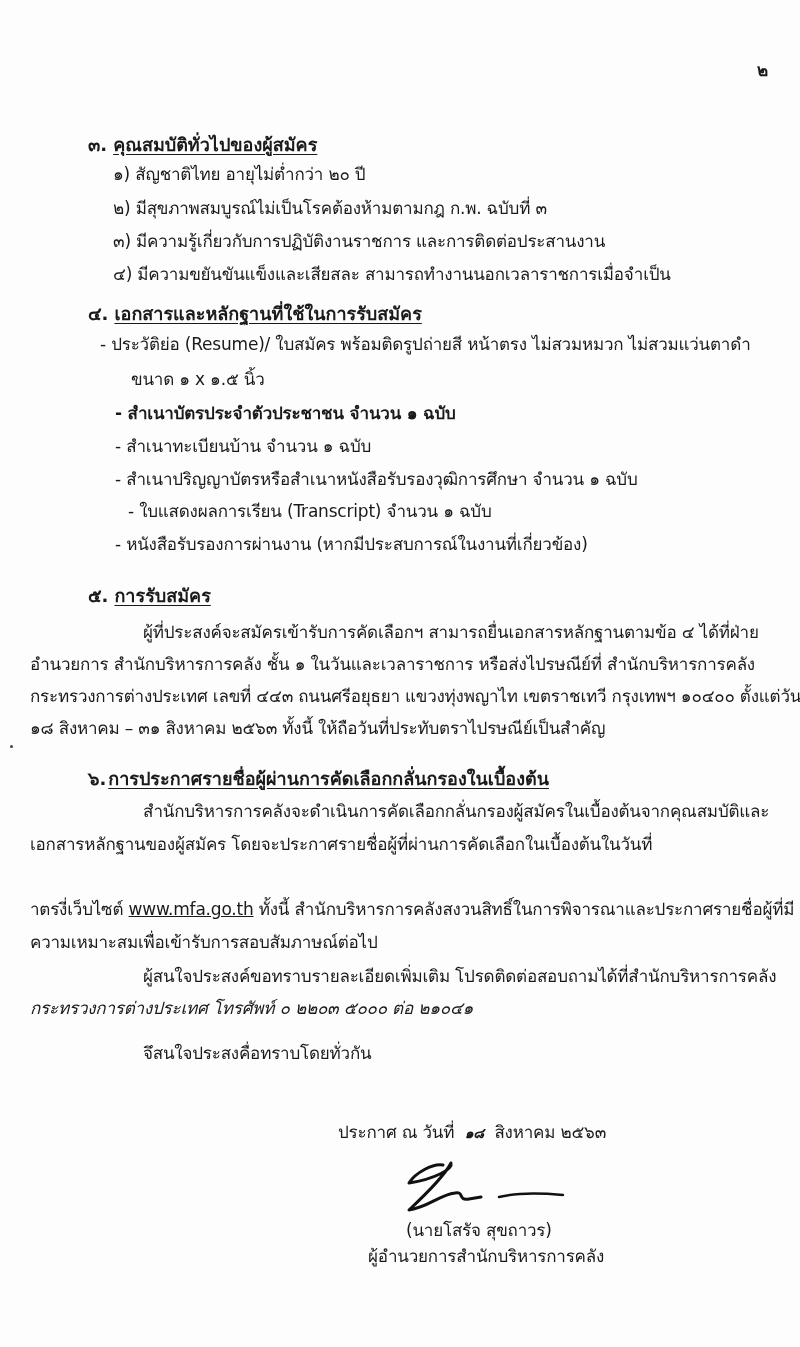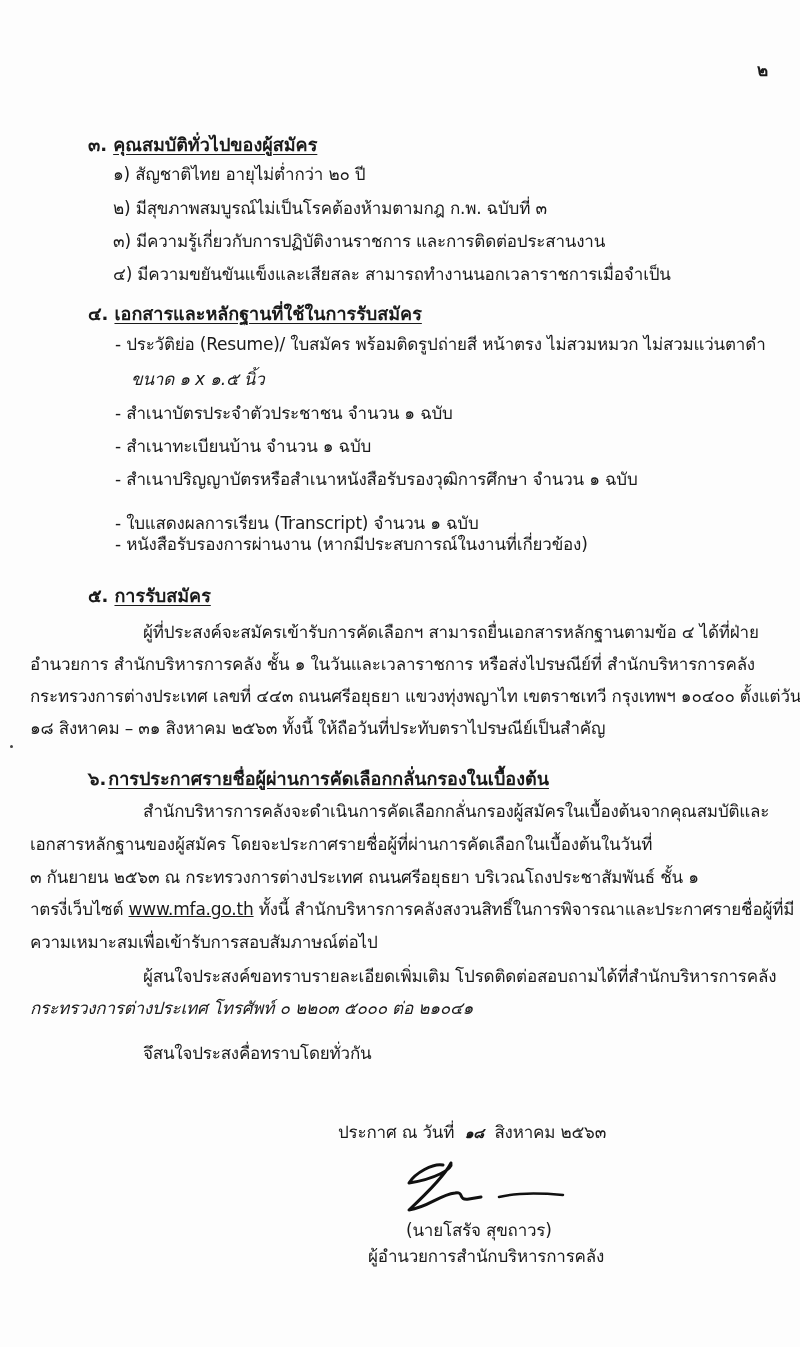--- a/index.html
+++ b/index.html
@@ -28,44 +28,43 @@
     <span class="num">๓.</span><span>คุณสมบัติทั่วไปของผู้สมัคร</span>
   </div>
   <div class="abs txt" style="left:113px; top:166px;">๑)  สัญชาติไทย อายุไม่ต่ำกว่า ๒๐ ปี</div>
   <div class="abs txt" style="left:113px; top:200px;">๒)  มีสุขภาพสมบูรณ์ไม่เป็นโรคต้องห้ามตามกฎ ก.พ. ฉบับที่ ๓</div>
   <div class="abs txt" style="left:113px; top:233px;">๓)  มีความรู้เกี่ยวกับการปฏิบัติงานราชการ และการติดต่อประสานงาน</div>
   <div class="abs txt" style="left:113px; top:266px;">๔)  มีความขยันขันแข็งและเสียสละ สามารถทำงานนอกเวลาราชการเมื่อจำเป็น</div>
 
   <div class="abs hd" style="left:88px; top:305px;">
     <span class="num">๔.</span><span>เอกสารและหลักฐานที่ใช้ในการรับสมัคร</span>
   </div>
-  <div class="abs txt" style="left:115px; top:336px;">-  ประวัติย่อ (Resume)/ ใบสมัคร พร้อมติดรูปถ่ายสี หน้าตรง ไม่สวมหมวก ไม่สวมแว่นตาดำ</div>
-  <div class="abs txt" style="left:131px; top:371px;font-style:italic;">ขนาด ๑ x ๑.๕ นิ้ว</div>
-  <div class="abs txt" style="left:115px; top:405px;">-  สำเนาบัตรประจำตัวประชาชน จำนวน ๑ ฉบับ</div>
+  <div class="abs txt" style="left:100px; top:336px;">-  ประวัติย่อ (Resume)/ ใบสมัคร พร้อมติดรูปถ่ายสี หน้าตรง ไม่สวมหมวก ไม่สวมแว่นตาดำ</div>
+  <div class="abs txt" style="left:131px; top:371px;">ขนาด ๑ x ๑.๕ นิ้ว</div>
+  <div class="abs txt" style="left:115px; top:405px;font-weight:bold;">-  สำเนาบัตรประจำตัวประชาชน จำนวน ๑ ฉบับ</div>
   <div class="abs txt" style="left:115px; top:438px;">-  สำเนาทะเบียนบ้าน จำนวน ๑ ฉบับ</div>
   <div class="abs txt" style="left:115px; top:471px;">-  สำเนาปริญญาบัตรหรือสำเนาหนังสือรับรองวุฒิการศึกษา จำนวน ๑ ฉบับ</div>
-  <div class="abs txt" style="left:115px; top:503px;margin-top:12px;">-  ใบแสดงผลการเรียน (Transcript) จำนวน ๑ ฉบับ</div>
+  <div class="abs txt" style="left:128px; top:503px;">-  ใบแสดงผลการเรียน (Transcript) จำนวน ๑ ฉบับ</div>
   <div class="abs txt" style="left:115px; top:536px;">-  หนังสือรับรองการผ่านงาน (หากมีประสบการณ์ในงานที่เกี่ยวข้อง)</div>
 
   <div class="abs hd" style="left:88px; top:587px;">
     <span class="num">๕.</span><span>การรับสมัคร</span>
   </div>
   <div class="abs txt" style="left:143px; top:624px;">ผู้ที่ประสงค์จะสมัครเข้ารับการคัดเลือกฯ สามารถยื่นเอกสารหลักฐานตามข้อ ๔ ได้ที่ฝ่าย</div>
   <div class="abs txt" style="left:30px; top:656px;">อำนวยการ สำนักบริหารการคลัง ชั้น ๑ ในวันและเวลาราชการ  หรือส่งไปรษณีย์ที่ สำนักบริหารการคลัง</div>
   <div class="abs txt" style="left:30px; top:688px;">กระทรวงการต่างประเทศ เลขที่ ๔๔๓ ถนนศรีอยุธยา แขวงทุ่งพญาไท เขตราชเทวี กรุงเทพฯ ๑๐๔๐๐ ตั้งแต่วันที่</div>
   <div class="abs txt" style="left:30px; top:720px;">๑๘ สิงหาคม – ๓๑ สิงหาคม ๒๕๖๓ ทั้งนี้ ให้ถือวันที่ประทับตราไปรษณีย์เป็นสำคัญ</div>
 
   <span class="dot" style="left:10px; top:745px;"></span>
 
   <div class="abs hd" style="left:88px; top:770px;">
     <span class="num" style="margin-right:2px;">๖.</span><span>การประกาศรายชื่อผู้ผ่านการคัดเลือกกลั่นกรองในเบื้องต้น</span>
   </div>
   <div class="abs txt" style="left:143px; top:803px;">สำนักบริหารการคลังจะดำเนินการคัดเลือกกลั่นกรองผู้สมัครในเบื้องต้นจากคุณสมบัติและ</div>
   <div class="abs txt" style="left:30px; top:836px;">เอกสารหลักฐานของผู้สมัคร โดยจะประกาศรายชื่อผู้ที่ผ่านการคัดเลือกในเบื้องต้นในวันที่</div>
-  <div class="abs txt" style="left:30px; top:869px;">๓ กันยายน ๒๕๖๓ ณ กระทรวงการต่างประเทศ ถนนศรีอยุธยา บริเวณโถงประชาสัมพันธ์ ชั้น ๑</div>
   <div class="abs txt" style="left:30px; top:901px;">
     <span>าตรงี่เว็บไซต์ </span><span class="link">www.mfa.go.th</span><span> ทั้งนี้ สำนักบริหารการคลังสงวนสิทธิ์ในการพิจารณาและประกาศรายชื่อผู้ที่มี</span>
   </div>
   <div class="abs txt" style="left:30px; top:934px;">ความเหมาะสมเพื่อเข้ารับการสอบสัมภาษณ์ต่อไป</div>
   <div class="abs txt" style="left:143px; top:968px;">ผู้สนใจประสงค์ขอทราบรายละเอียดเพิ่มเติม โปรดติดต่อสอบถามได้ที่สำนักบริหารการคลัง</div>
   <div class="abs txt" style="left:30px; top:1000px;font-style:italic;">กระทรวงการต่างประเทศ โทรศัพท์ ๐ ๒๒๐๓ ๕๐๐๐ ต่อ ๒๑๐๔๑</div>
 
   <div class="abs txt" style="left:143px; top:1045px;">จึสนใจประสงคื่อทราบโดยทั่วกัน</div>
 
   <div class="abs txt" style="left:338px; top:1124px;">

